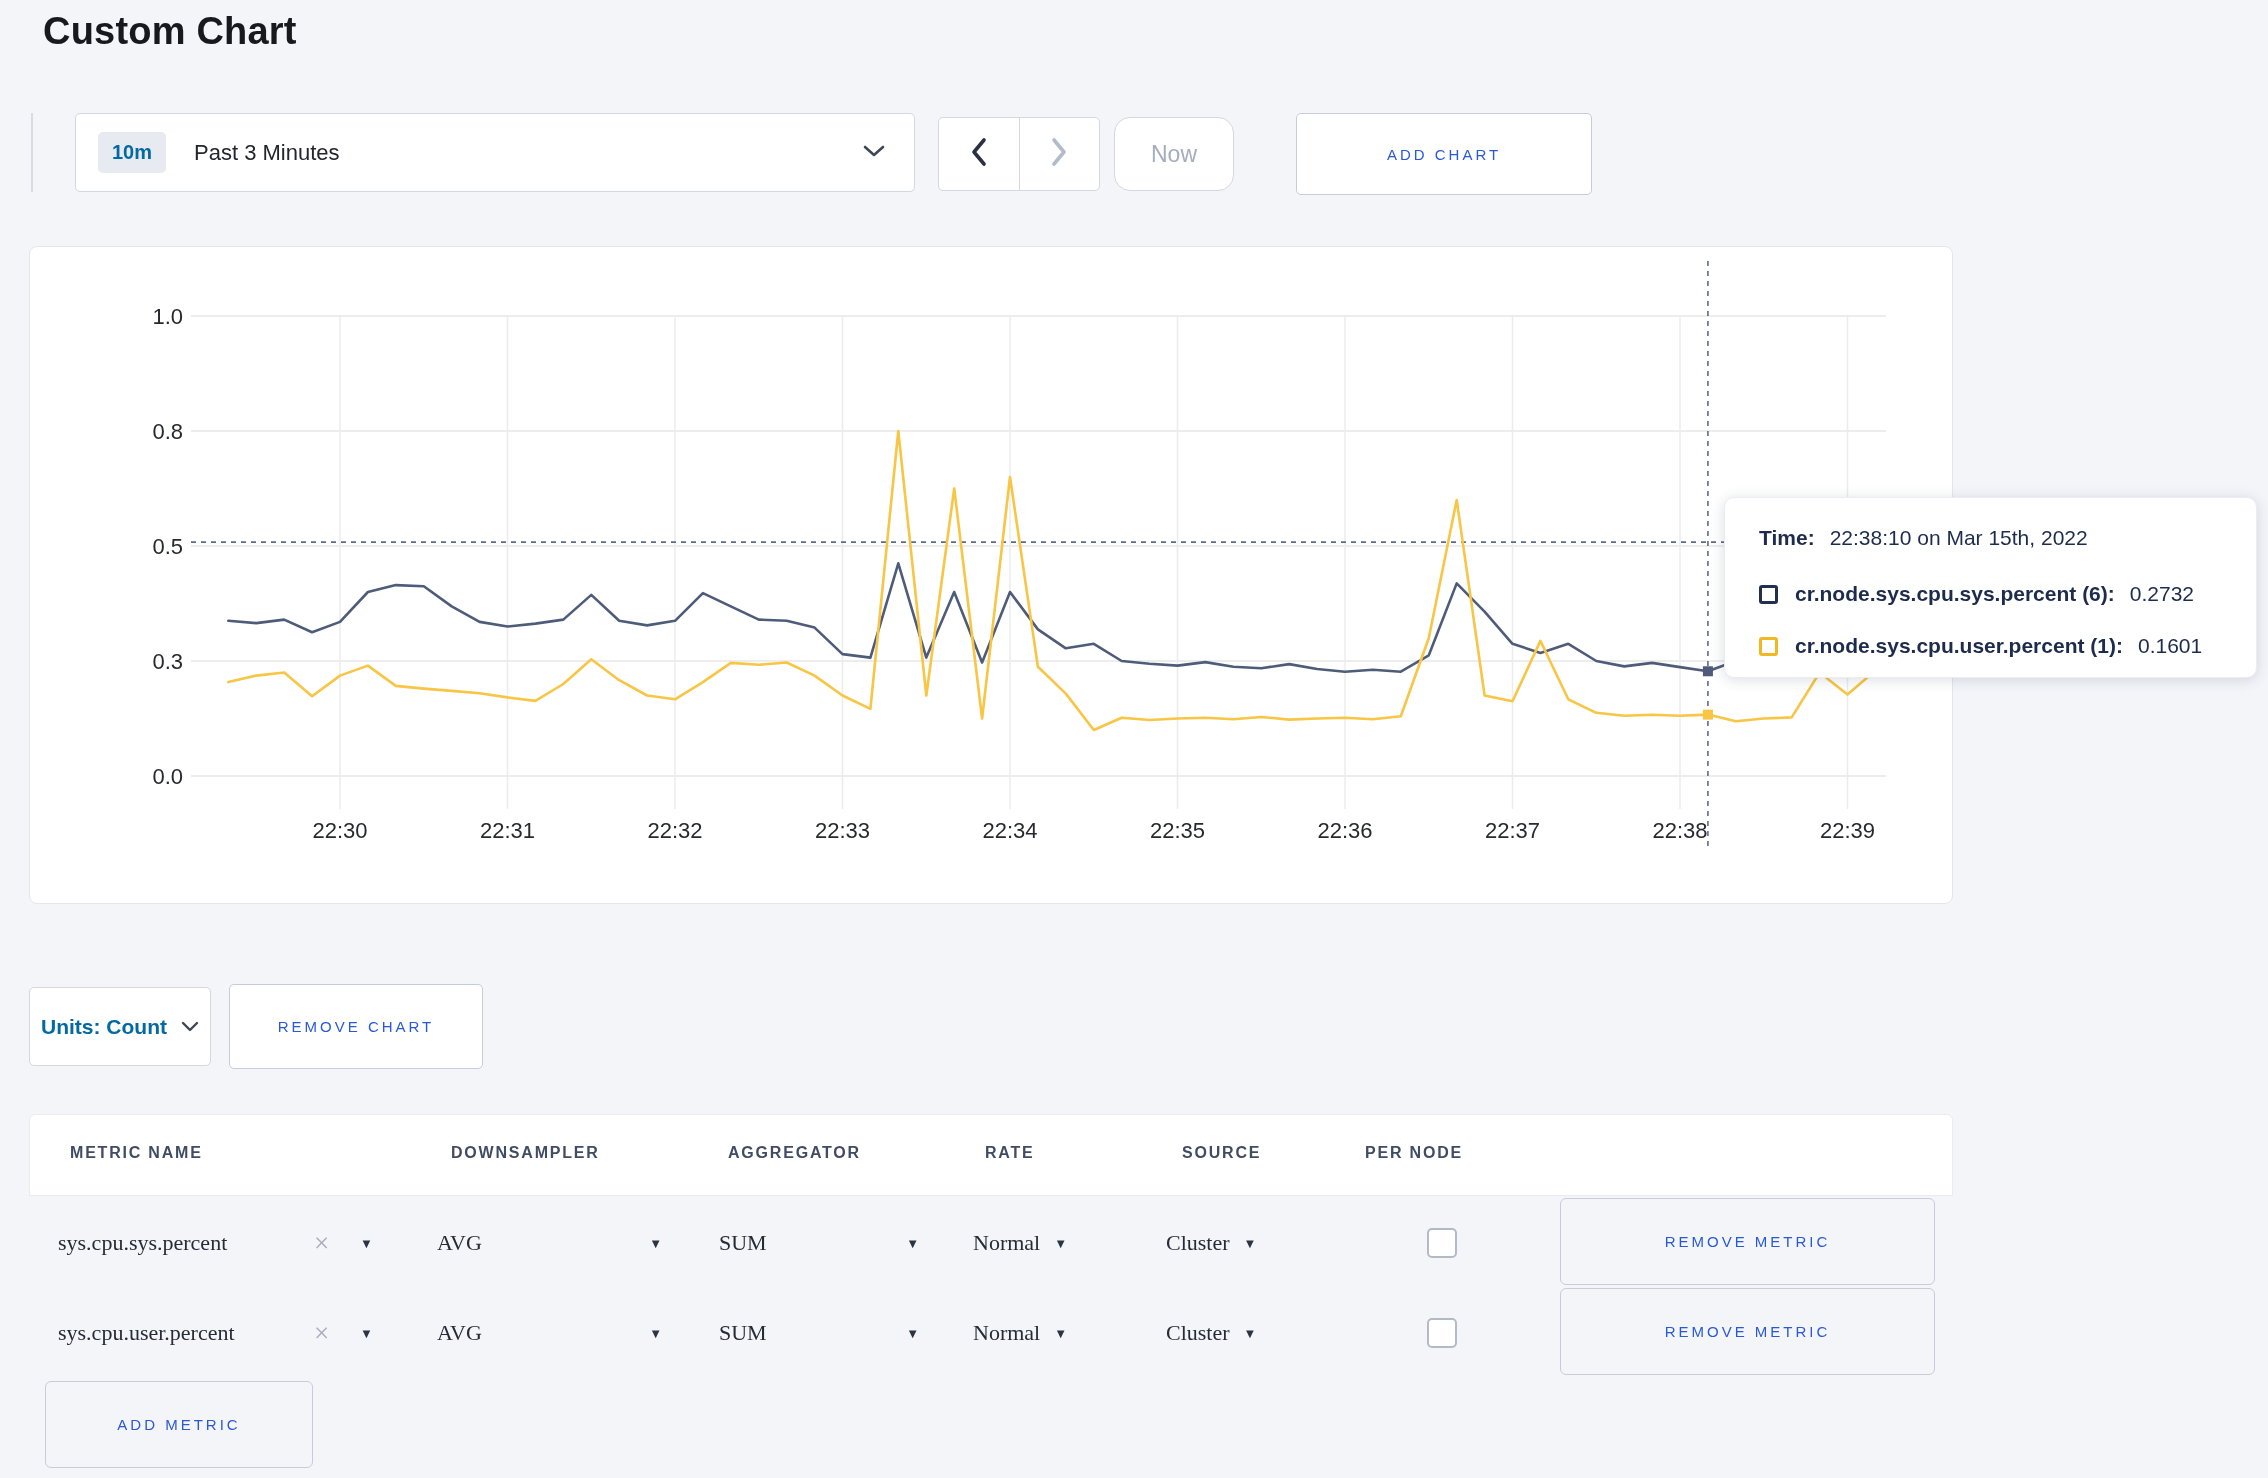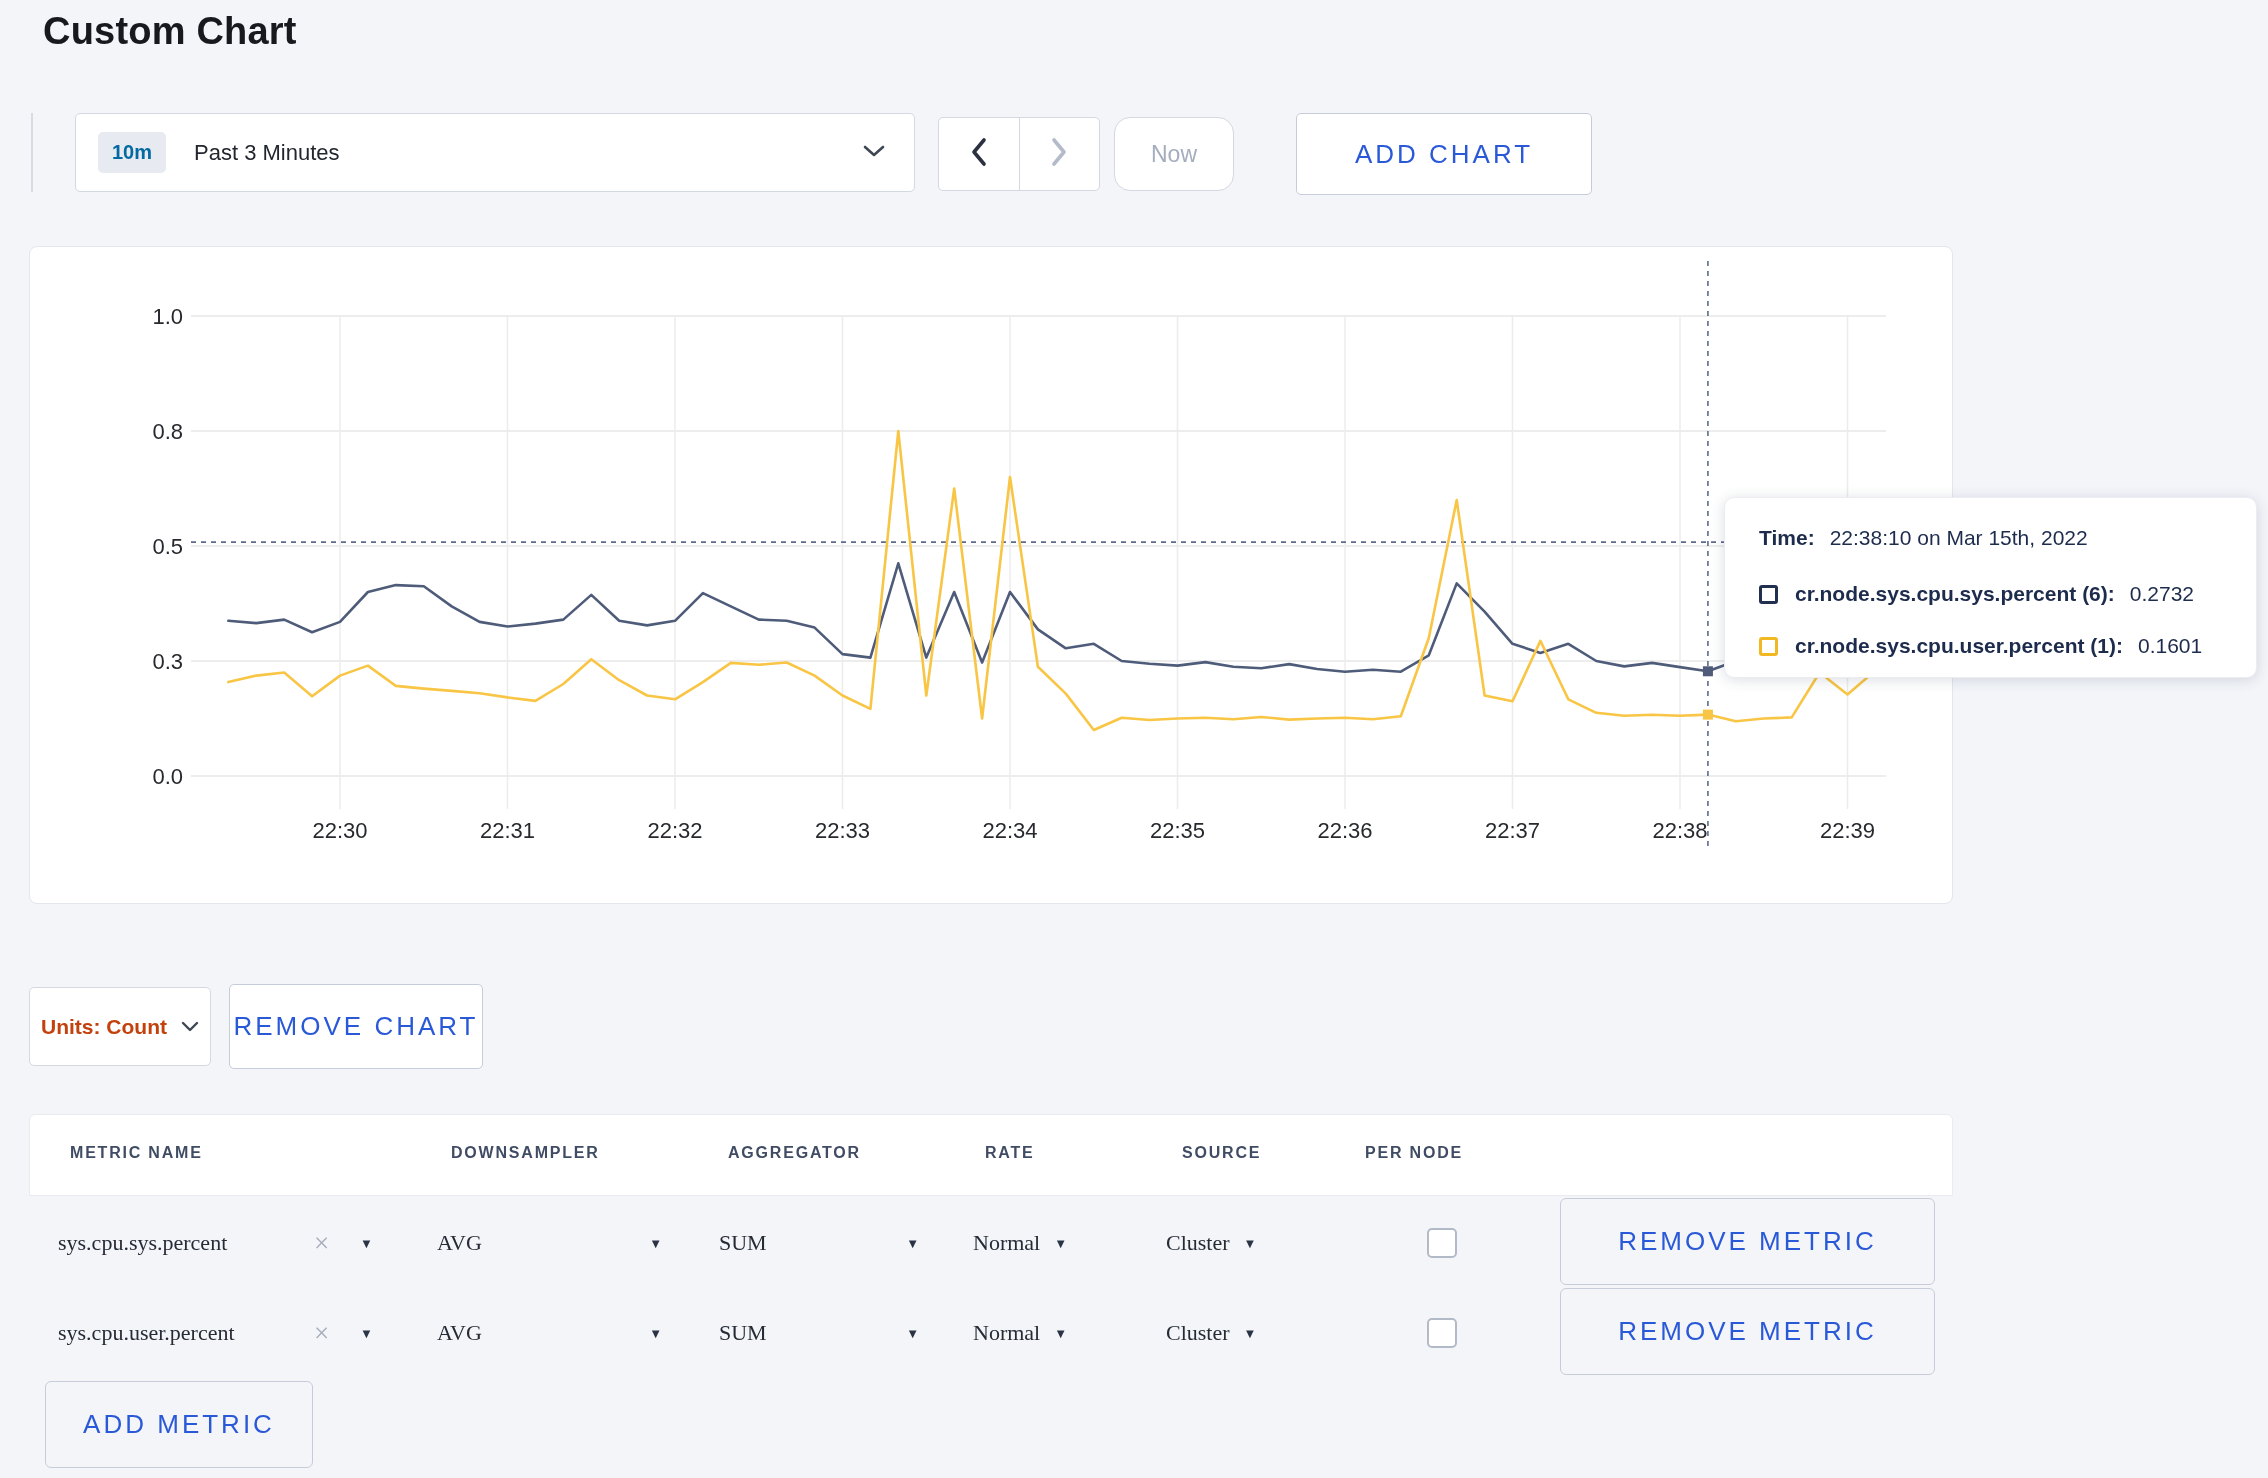--- a/index.html
+++ b/index.html
@@ -19,39 +19,39 @@
   .time-chevron { margin-left:auto; margin-right:28px; }
 
   .nav-group { left:938px; top:117px; width:162px; height:74px; background:#fff; border:1px solid #d3d8e1;
                border-radius:5px; display:flex; }
   .nav-cell { flex:1; display:flex; align-items:center; justify-content:center; cursor:pointer; }
   .nav-cell + .nav-cell { border-left:1px solid #d3d8e1; }
 
   .btn-now { left:1114px; top:117px; width:120px; height:74px; background:#fff; border:1px solid #d3d8e1;
              border-radius:16px; color:#a4adbd; font-size:23px; display:flex; align-items:center; justify-content:center; }
 
-  .btn-blue { background:#fff; border:1px solid #c6ccd9; border-radius:5px; color:#2a59d8; font-size:26px;
+  .btn-blue { background:#fff; border:1px solid #c6ccd9; border-radius:5px; color:#2a59d8; font-size:15px;
               letter-spacing:3px; font-weight:500; display:flex; align-items:center; justify-content:center; cursor:pointer; }
   .btn-add-chart { left:1296px; top:113px; width:296px; height:82px; }
 
   .chart-card { left:29px; top:246px; width:1924px; height:658px; background:#fff; border:1px solid #e3e6ed;
                 border-radius:8px; }
   .chart-card svg { position:absolute; left:0; top:0; }
   text.axis-label { font-family:"Liberation Sans", sans-serif; font-size:22px; fill:#27292e; }
 
   .tooltip { left:1724px; top:497px; width:533px; height:181px; background:#fff; border:1px solid #ecedf2;
              border-radius:10px; box-shadow:0 2px 14px rgba(40,50,80,0.16); z-index:10; font-size:21px; color:#1d2b4c; }
   .tt-row { position:absolute; left:34px; display:flex; align-items:center; }
   .tt-label { font-weight:bold; }
   .tt-value { margin-left:15px; }
   .tt-swatch { width:19px; height:19px; border-radius:3px; margin-right:17px; flex:0 0 auto; }
 
   .units-select { left:29px; top:987px; width:182px; height:79px; background:#fff; border:1.5px solid #d3d8e1;
                   border-radius:5px; display:flex; align-items:center; justify-content:center; gap:14px; cursor:pointer; }
-  .units-label { font-size:21px; font-weight:bold; color:#c2410c; }
+  .units-label { font-size:21px; font-weight:bold; color:#0369a1; }
   .btn-remove-chart { left:229px; top:984px; width:254px; height:85px; }
 
   .table-header-card { left:29px; top:1114px; width:1924px; height:82px; background:#fff; border:1px solid #e9ebf0;
                        border-radius:6px 6px 0 0; }
   .th { position:absolute; top:29px; font-size:16px; font-weight:600; letter-spacing:1.8px; color:#404c64; }
 
   .metric-row { left:29px; width:1924px; height:90px; }
   .cell { position:absolute; top:50%; transform:translateY(-50%); font-size:22px; color:#262b36; display:flex;
           align-items:center;font-family:Liberation Serif, serif; }
   .tri { font-size:13px; color:#2b3445; line-height:1; }

